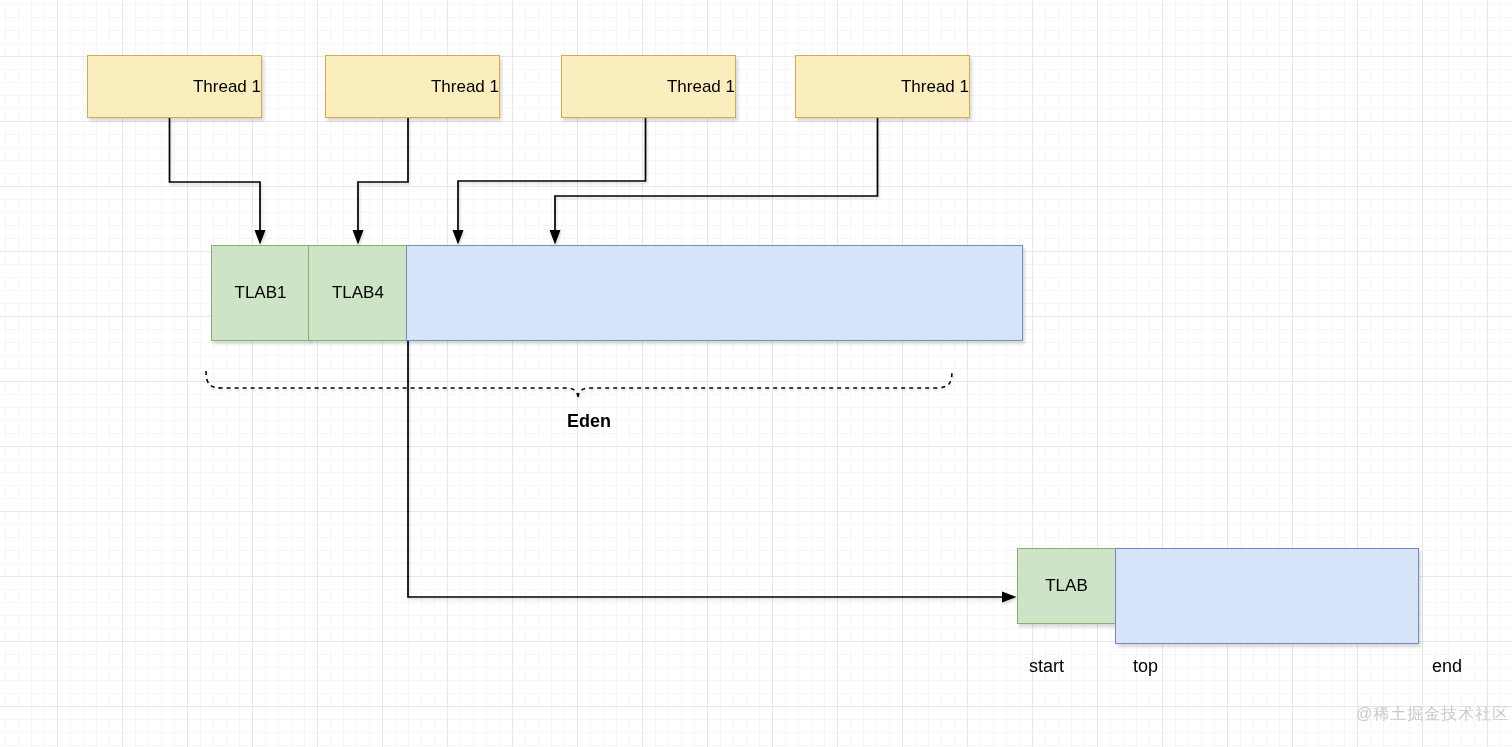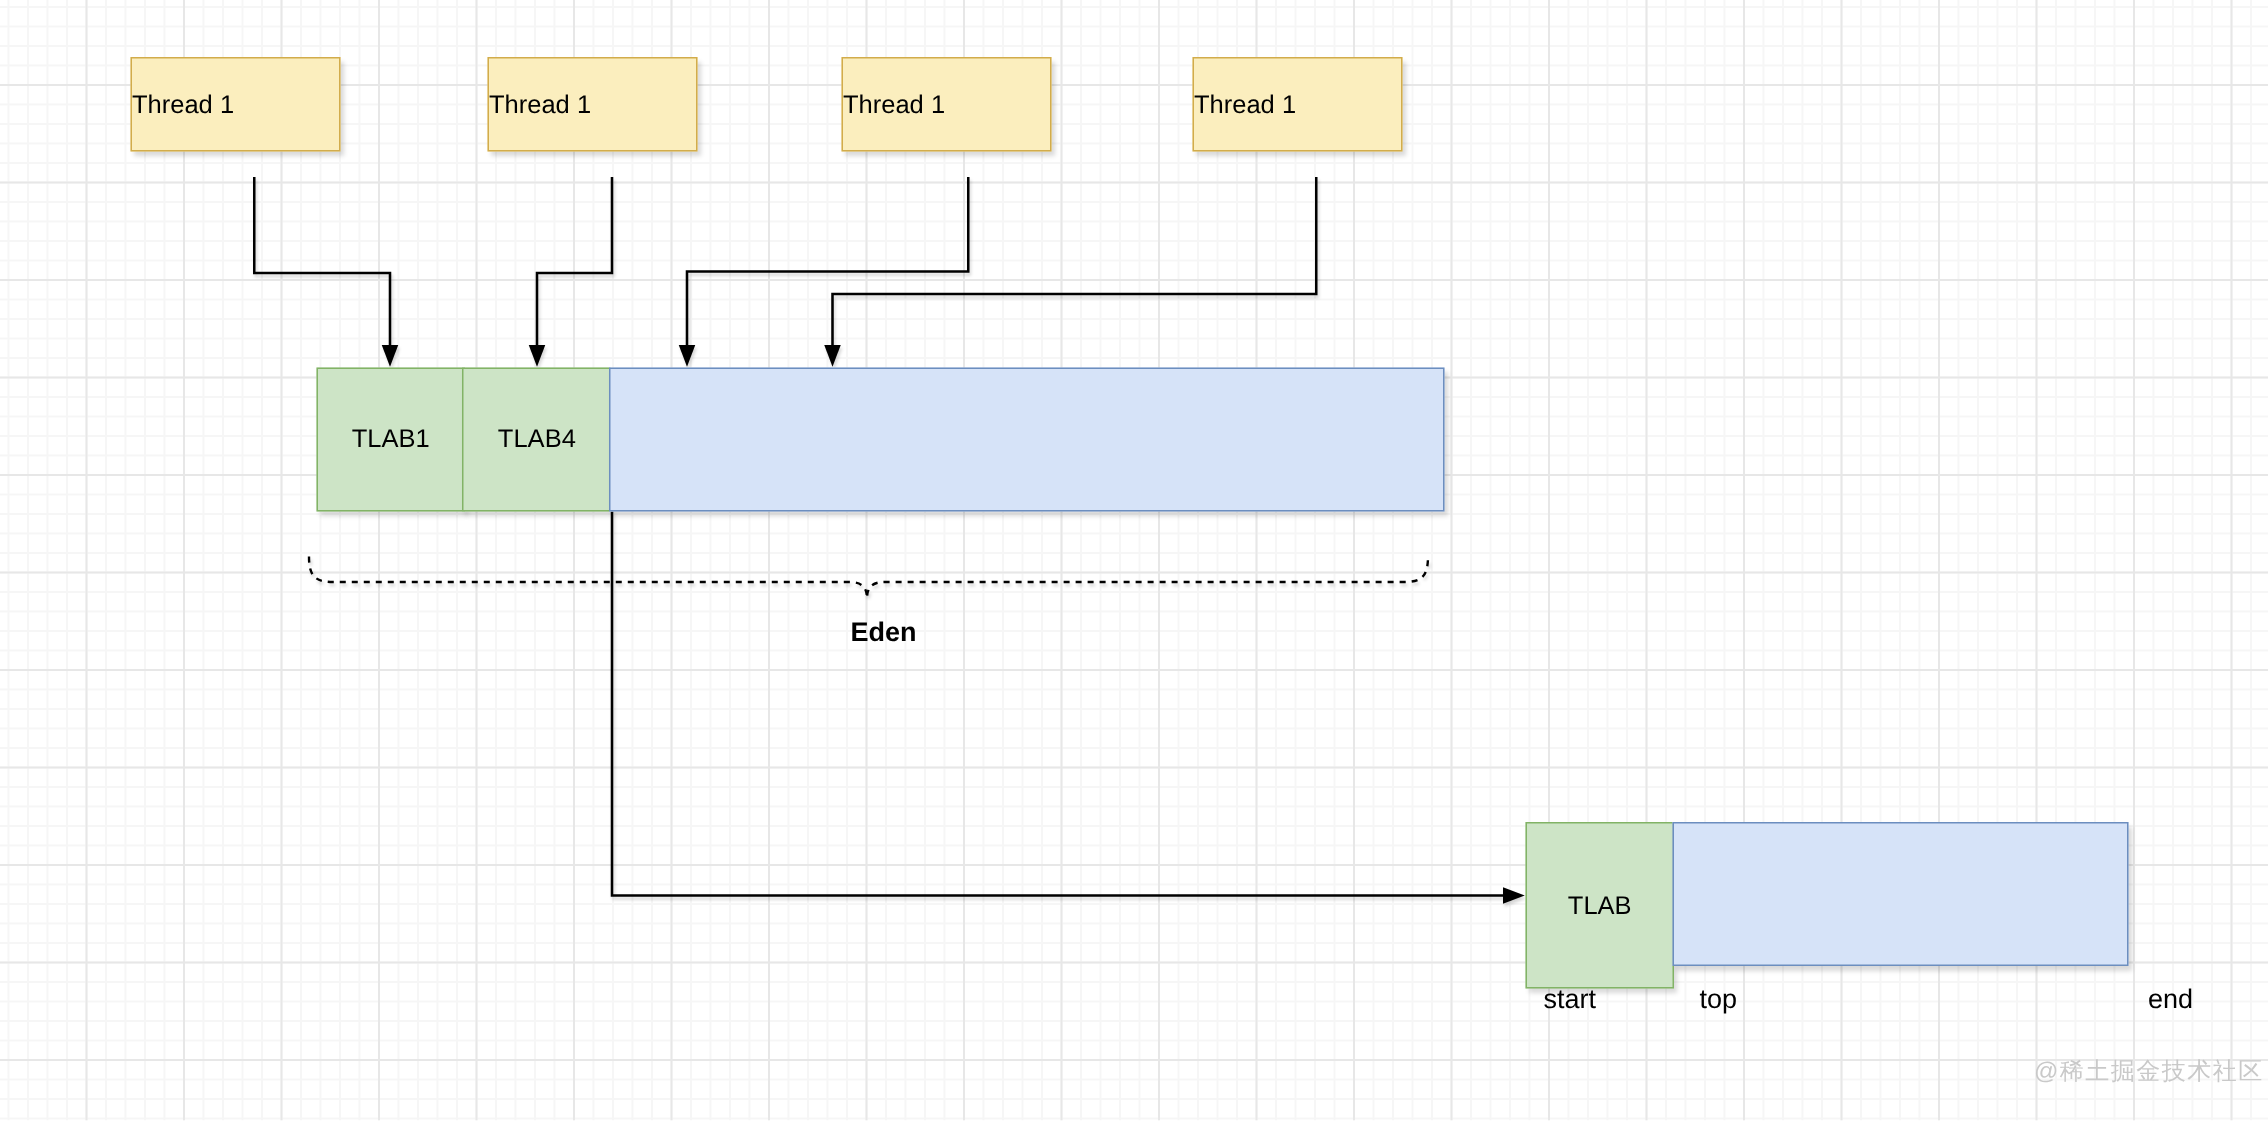--- a/index.html
+++ b/index.html
@@ -18,35 +18,35 @@
       linear-gradient(to right, var(--grid-major) 1px, transparent 1px),
       linear-gradient(to bottom, var(--grid-major) 1px, transparent 1px),
       linear-gradient(to right, var(--grid-minor) 1px, transparent 1px),
       linear-gradient(to bottom, var(--grid-minor) 1px, transparent 1px);
     background-size:65px 65px,65px 65px,13px 13px,13px 13px;
     background-position:-8px -9px,-8px -9px,-8px -9px,-8px -9px;
   }
   .wires{position:absolute;left:0;top:0;width:1512px;height:747px;
     filter:drop-shadow(1.5px 2.5px 1px rgba(0,0,0,0.16));}
   .thread{
-    position:absolute;top:38px;width:140px;height:63px;
+    position:absolute;top:55px;width:175px;height:63px;
     background:var(--thread-fill);border:1.6px solid var(--thread-border);
-    display:flex;align-items:center;justify-content:flex-start;
+    display:flex;align-items:center;justify-content:flex-end;
     font-size:17px;box-shadow:2px 3px 3px rgba(0,0,0,0.15);
   }
-  .eden-row{position:absolute;left:211px;top:245px;width:752px;height:96px;display:flex;}
+  .eden-row{position:absolute;left:211px;top:245px;width:812px;height:96px;display:flex;}
   .cell{
     height:96px;display:flex;align-items:center;justify-content:center;
     font-size:17px;box-shadow:2px 3px 3px rgba(0,0,0,0.15);
   }
   .cell.green{width:99px;background:var(--tlab-fill);border:1.6px solid var(--tlab-border);margin-right:-1.6px;}
   .cell.blue{flex:1;background:var(--free-fill);border:1.6px solid var(--free-border);}
   .eden-label{position:absolute;left:549px;top:411px;width:80px;text-align:center;font-size:18px;font-weight:bold;}
   .detail-green{
-    position:absolute;left:1017px;top:548px;width:99px;height:111px;
+    position:absolute;left:1017px;top:548px;width:99px;height:76px;
     background:var(--tlab-fill);border:1.6px solid var(--tlab-border);
     display:flex;align-items:center;justify-content:center;font-size:17px;
     box-shadow:2px 3px 3px rgba(0,0,0,0.15);
   }
   .detail-blue{
     position:absolute;left:1114.5px;top:548px;width:304px;height:96px;
     background:var(--free-fill);border:1.6px solid var(--free-border);
     box-shadow:2px 3px 3px rgba(0,0,0,0.15);
   }
   .ptr{position:absolute;top:656px;width:90px;text-align:right;font-size:18px;}

